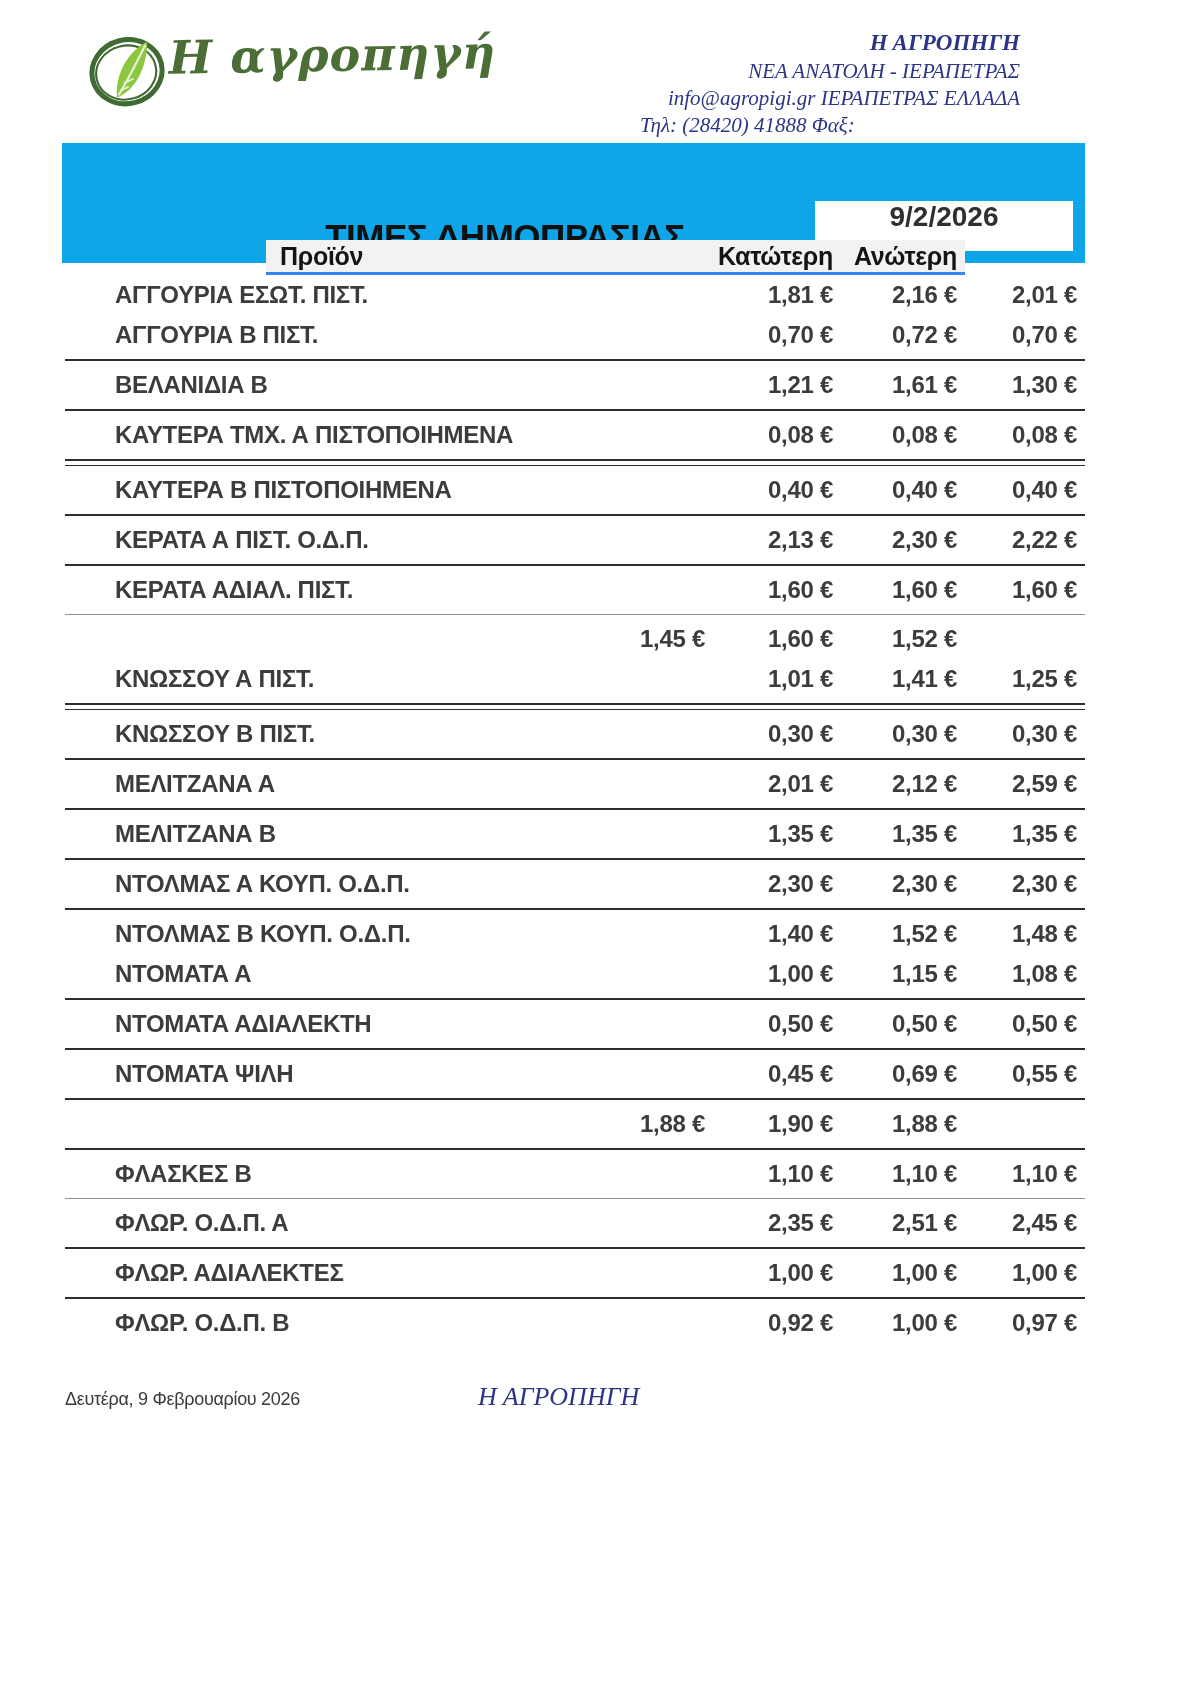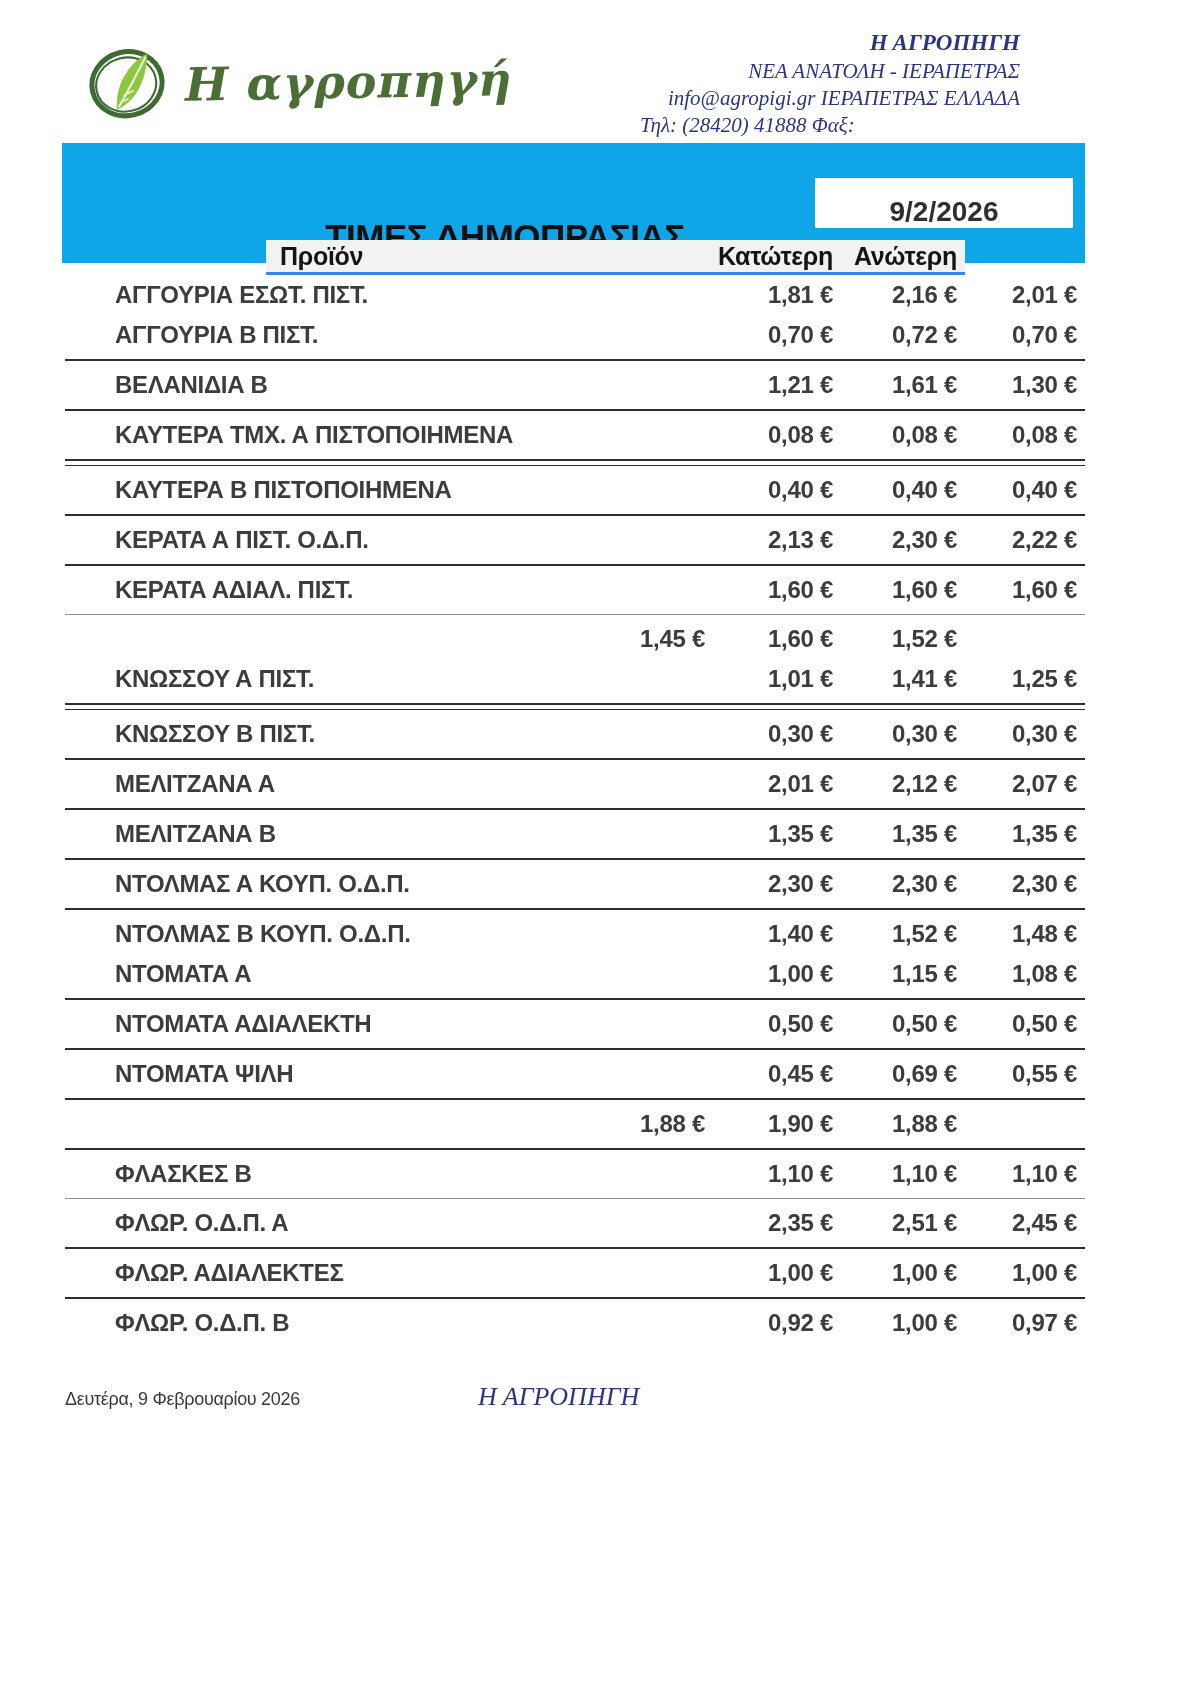--- a/index.html
+++ b/index.html
@@ -5,22 +5,22 @@
   html,body{margin:0;padding:0;background:#ffffff;}
   .page{
     position:relative;
     width:1200px;height:1697px;
     background:#ffffff;
     overflow:hidden;
     font-family:"Liberation Sans","DejaVu Sans",sans-serif;
   }
   
   .logo{
-    position:absolute;left:85px;top:40px;
-    display:flex;align-items:center;gap:16px;
+    position:absolute;left:85px;top:28px;
+    display:flex;
   }
   .logo-text{
     font-family:"DejaVu Serif","Liberation Serif",serif;
     font-style:italic;font-weight:bold;
     font-size:46px;color:#4a6e35;letter-spacing:1px;
     transform:rotate(-1deg);
   }
   .company-block{
     position:absolute;top:28px;right:180px;width:380px;
     text-align:right;
@@ -34,23 +34,23 @@
   .banner{
     position:absolute;left:62px;top:143px;width:1023px;height:120px;
     background:#0ea5e9;
   }
   .page-title{
     position:absolute;left:443px;bottom:6px;transform:translateX(-50%);
     font-size:35px;font-weight:bold;color:#101010;
     letter-spacing:-0.5px;white-space:nowrap;
   }
   .date-box{
-    position:absolute;left:753px;top:35px;width:258px;height:50px;
+    position:absolute;left:753px;top:58px;width:258px;height:50px;
     background:#ffffff;
-    display:flex;align-items:flex-end;justify-content:center;
+    display:flex;align-items:flex-start;justify-content:center;
   }
   .date-box span{font-size:28px;font-weight:bold;color:#2f2f2f;}
   
   .table{position:absolute;left:65px;top:240px;width:1020px;}
   .thead{
     display:grid;
     grid-template-columns:201px 1fr 128px 124px 120px;
     height:35px;
   }
   .th{
@@ -203,21 +203,21 @@
     <div class="cell num">0,30 €</div>
     <div class="cell num">0,30 €</div>
     <div class="cell num">0,30 €</div>
   </div>
 
   <div class="sep"></div>
   <div class="row">
     <div class="cell product">ΜΕΛΙΤΖΑΝΑ Α</div>
     <div class="cell num">2,01 €</div>
     <div class="cell num">2,12 €</div>
-    <div class="cell num">2,07 €</div>
+    <div class="cell num">2,59 €</div>
   </div>
 
   <div class="sep"></div>
   <div class="row">
     <div class="cell product">ΜΕΛΙΤΖΑΝΑ Β</div>
     <div class="cell num">1,35 €</div>
     <div class="cell num">1,35 €</div>
     <div class="cell num">1,35 €</div>
   </div>
 

